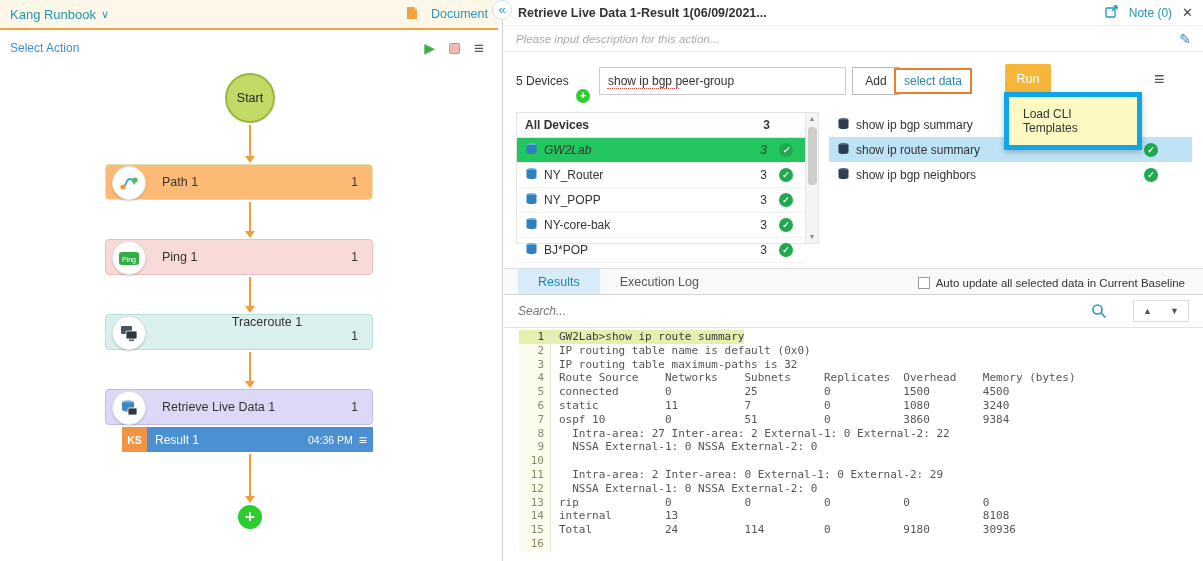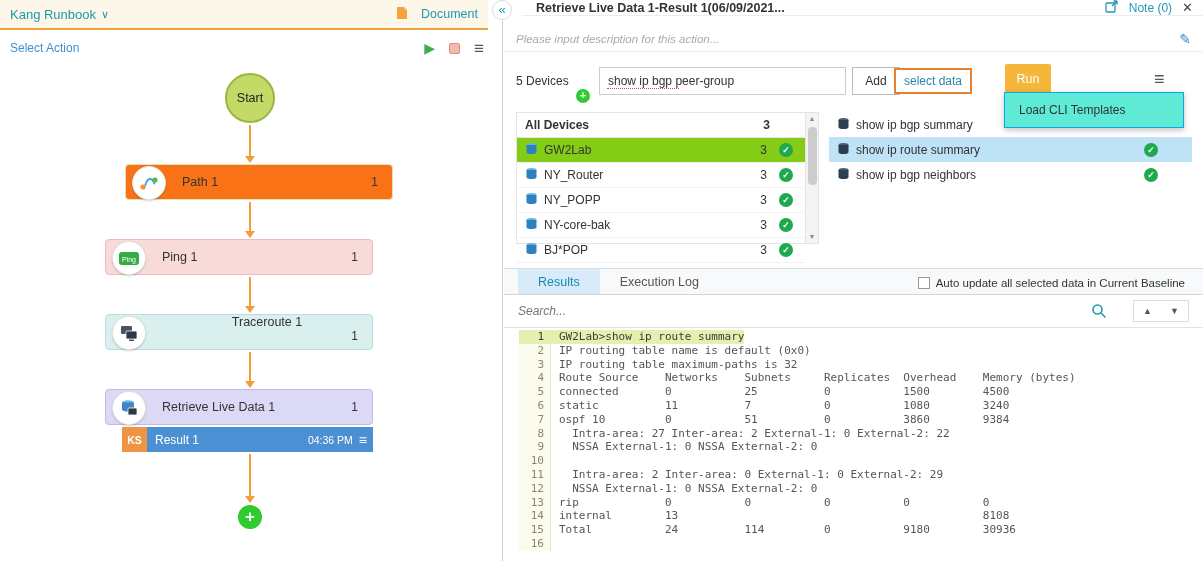--- a/index.html
+++ b/index.html
@@ -5,21 +5,21 @@
   * { box-sizing: border-box; margin: 0; padding: 0; }
   body {
     width: 1203px; height: 561px; overflow: hidden;
     font-family: "Liberation Sans", sans-serif;
     font-size: 12px; color: #333; background: #fff;
   }
   .app { position: relative; width: 1203px; height: 561px; }
 
   
   .left-panel { position: absolute; left: 0; top: 0; width: 503px; height: 561px; border-right: 1px solid #cfcfcf; background: #fff; }
-  .topbar { position: absolute; left: 0; top: 0; right: 14px; height: 30px; background: #fdf7ea; border-bottom: 2px solid #f0a23c; display: flex; align-items: center; padding: 0 10px; justify-content: space-between; }
+  .topbar { position: absolute; left: 0; top: 0; right: 4px; height: 30px; background: #fdf7ea; border-bottom: 2px solid #f0a23c; display: flex; align-items: center; padding: 0 10px; justify-content: space-between; }
   .runbook-title { color: #1e9aa8; font-size: 13px; cursor: pointer; display: flex; align-items: center; gap: 5px; }
   .runbook-title .caret { font-size: 11px; }
   .doc-btn { margin-left: auto; color: #2496b8; display: flex; align-items: center; gap: 13px; cursor: pointer; font-size: 12.5px; }
   .subbar { position: absolute; left: 0; top: 32px; right: 0; height: 32px; display: flex; align-items: center; padding: 0 10px; }
   .select-action { color: #3d8fd4; cursor: pointer; }
   .subbar-icons { margin-left: auto; display: flex; align-items: center; gap: 14px; padding-right: 8px; }
   .play-glyph { color: #3fae4c; font-size: 14px; cursor: pointer; }
   .stop-glyph { width: 11px; height: 11px; background: #f2b8b4; border: 1px solid #e08a80; border-radius: 2px; cursor: pointer; }
   .menu-glyph { color: #555; font-size: 17px; cursor: pointer; line-height: 1; }
 
@@ -28,65 +28,65 @@
     background: #c3da67; border: 2px solid #97b83f; display: flex; align-items: center; justify-content: center;
     font-size: 12.5px; color: #222; cursor: pointer; }
   .arrow { position: absolute; left: 244px; width: 12px; display: flex; flex-direction: column; align-items: center; }
   .arrow-line { flex: 1; width: 2px; background: #f09d3a; }
   .arrow-head { width: 0; height: 0; border-left: 5px solid transparent; border-right: 5px solid transparent; border-top: 7px solid #f09d3a; }
   .fnode { position: absolute; left: 105px; width: 268px; height: 36px; border-radius: 4px; display: flex; align-items: center; cursor: pointer; }
   .fnode .nicon { position: absolute; left: 6px; top: 1px; width: 34px; height: 34px; border-radius: 50%;
     background: #fff; border: 1px solid #e3e3e3; box-shadow: 0 1px 2px rgba(0,0,0,.18); display: flex; align-items: center; justify-content: center; }
   .fnode .nlabel { margin-left: 56px; font-size: 12.5px; color: #333; }
   .fnode .ncount { margin-left: auto; margin-right: 14px; color: #333; }
-  .fnode.path { background: #f97316; border: 1px solid #dbe7b5; margin-left: 20px; }
+  .fnode.path { background: #fdba74; border: 1px solid #dbe7b5; }
   .fnode.ping { background: #f8dbd8; border: 1px solid #edbdb7; }
   .fnode.trace { background: #d9f0ee; border: 1px solid #b9dedb; }
   .fnode.retrieve { background: #dcd9f7; border: 1px solid #c0bbe8; }
   .result-row { position: absolute; left: 122px; top: 363px; width: 251px; height: 25px; background: #4a90d2; display: flex; align-items: center; cursor: pointer; }
   .ks-badge { width: 25px; height: 25px; background: #ef9345; color: #fff; font-weight: bold; font-size: 10.5px; display: flex; align-items: center; justify-content: center; }
   .result-label { color: #fff; margin-left: 8px; flex: 1; font-size: 12px; }
   .result-time { color: #fff; font-size: 10.5px; }
   .result-menu { color: #fff; font-size: 14px; margin: 0 6px; cursor: pointer; }
   .plus-circle { position: absolute; left: 238px; top: 441px; width: 24px; height: 24px; border-radius: 50%;
     background: #2ecc2e; color: #fff; font-size: 17px; font-weight: bold; display: flex; align-items: center; justify-content: center; cursor: pointer; }
 
   
   .right-panel { position: absolute; left: 504px; top: 0; width: 699px; height: 561px; background: #fff; }
   .collapse-btn { position: absolute; left: -12px; top: 0px; width: 20px; height: 20px; border-radius: 50%;
     background: #fff; border: 1px solid #ddd; color: #2496b8; font-size: 13px; text-align: center; line-height: 17px; cursor: pointer; z-index: 5; }
-  .rp-header { position: absolute; left: 18px; top: 0; right: 0; height: 16px; display: flex; align-items: center; padding: 0 10px 0 14px; border-bottom: 1px solid #ececec; }
+  .rp-header { position: absolute; left: 0; top: 0; right: 0; height: 26px; display: flex; align-items: center; padding: 0 10px 0 14px; border-bottom: 1px solid #ececec; }
   .rp-title { font-weight: bold; font-size: 12.5px; color: #333; }
   .rp-header-right { margin-left: auto; display: flex; align-items: center; gap: 10px; }
   .note-link { color: #2496b8; cursor: pointer; }
   .close-x { color: #444; font-size: 13px; cursor: pointer; }
   .rp-desc { position: absolute; left: 0; top: 26px; right: 0; height: 26px; display: flex; align-items: center; padding: 0 12px; border-bottom: 1px solid #ececec; }
   .desc-placeholder { font-style: italic; color: #aaa; font-size: 11.5px; flex: 1; cursor: text; }
   .pencil { color: #2f86c8; font-size: 14px; cursor: pointer; }
 
   .rp-toolbar { position: absolute; left: 0; top: 52px; right: 0; height: 60px; }
   .devices-label { position: absolute; left: 12px; top: 22px; color: #333; font-size: 12px; }
   .toolbar-plus { position: absolute; left: 72px; top: 37px; width: 14px; height: 14px; border-radius: 50%;
     background: #2ecc2e; color: #fff; font-size: 11px; font-weight: bold; text-align: center; line-height: 13px; cursor: pointer; }
   .cmd-wrap { position: absolute; left: 95px; top: 15px; width: 247px; height: 28px; }
   .cmd-input { width: 100%; height: 100%; border: 1px solid #ccc; padding: 0 8px; font-size: 12px; color: #333; font-family: "Liberation Sans", sans-serif; }
   .spellline { position: absolute; left: 8px; bottom: 6px; width: 72px; border-bottom: 1px dotted #e05050; pointer-events: none; }
   .add-btn { position: absolute; left: 348px; top: 15px; width: 48px; height: 28px; background: #fff; border: 1px solid #bbb; font-size: 12px; color: #333; cursor: pointer; font-family: "Liberation Sans", sans-serif; }
   .select-data-btn { position: absolute; left: 390px; top: 16px; height: 26px; padding: 0 8px; background: #fff; border: 2px solid #e8812d; color: #2a85ad; font-size: 12px; cursor: pointer; font-family: "Liberation Sans", sans-serif; }
   .run-btn { position: absolute; left: 501px; top: 12px; width: 46px; height: 30px; background: #f5b63a; border: none; color: #fff; font-size: 12.5px; cursor: pointer; border-radius: 2px; font-family: "Liberation Sans", sans-serif; }
   .toolbar-menu { position: absolute; left: 650px; top: 18px; color: #555; font-size: 18px; line-height: 1; cursor: pointer; }
 
-  .dropdown { position: absolute; left: 500px; top: 92px; width: 180px; background: #5eead4; border: 1px solid #0ea5e9; box-shadow: 0 2px 6px rgba(0,0,0,.25); z-index: 20; }
+  .dropdown { position: absolute; left: 500px; top: 92px; width: 138px; background: #fef9c3; border: 5px solid #0ea5e9; box-shadow: 0 2px 6px rgba(0,0,0,.25); z-index: 20; }
   .dropdown-item { padding: 10px 14px; font-size: 12px; color: #333; cursor: pointer; }
 
   .device-list { position: absolute; left: 12px; top: 112px; width: 303px; height: 132px; border: 1px solid #e4e4e4; }
   .dl-header { position: relative; height: 25px; display: flex; align-items: center; padding: 0 8px; border-bottom: 1px solid #e4e4e4; font-weight: bold; }
   .dl-header .hd-count { position: absolute; right: 48px; font-weight: bold; }
   .dev-row { position: relative; height: 25px; display: flex; align-items: center; padding: 0 8px; width: calc(100% - 13px); cursor: pointer; border-bottom: 1px solid #f2f2f2; }
-  .dev-row.selected { background: #84cc16; }
+  .dev-row.selected { background: #22c55e; font-style: italic; }
   .dev-name { margin-left: 6px; }
   .dev-count { position: absolute; right: 38px; }
   .dev-check { position: absolute; right: 12px; }
   .check-circle { display: inline-flex; width: 14px; height: 14px; border-radius: 50%; background: #1fa94e; color: #fff; font-size: 9px; font-weight: bold; align-items: center; justify-content: center; }
   .vscroll { position: absolute; right: 0; top: 0; width: 13px; height: 100%; background: #f4f4f4; border-left: 1px solid #e4e4e4; display: flex; flex-direction: column; align-items: center; }
   .vs-arrow { font-size: 7px; color: #888; height: 12px; line-height: 12px; cursor: pointer; }
   .vs-thumb { width: 9px; height: 58px; background: #cdcdcd; border-radius: 4px; margin-top: 2px; cursor: pointer; }
   .vs-spacer { flex: 1; }
 
   .cli-list { position: absolute; left: 325px; top: 112px; width: 363px; }

